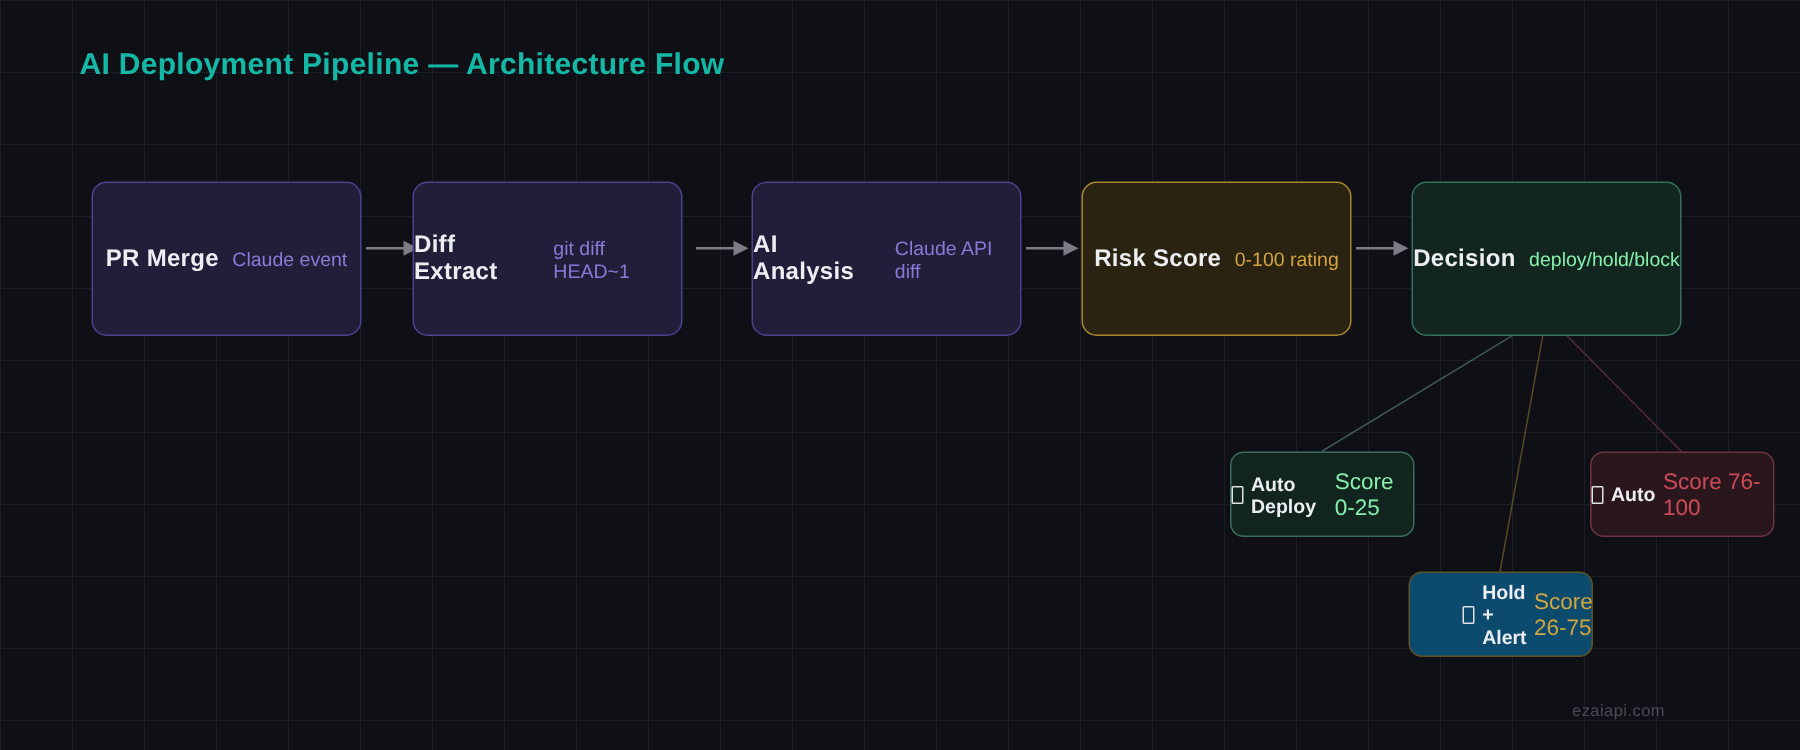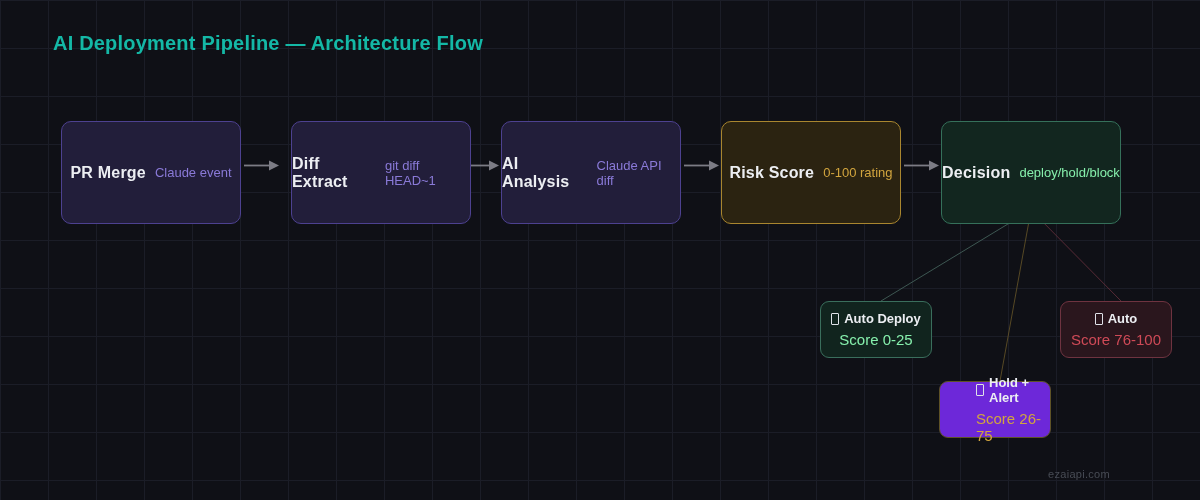--- a/index.html
+++ b/index.html
@@ -22,42 +22,42 @@
   .node {
     position:absolute; z-index:2;
     width:180px; height:103px; border-radius:10px;
     display:flex; flex-direction:row; align-items:center; justify-content:center;
     gap:9px; border:1px solid transparent;
   }
   .node .node-title { font-size:16px; font-weight:600; color:#eceef2; letter-spacing:.2px; }
   .node .node-sub   { font-size:13px; }
   .bnode {
     position:absolute; z-index:2;
-    width:112px; height:57px; border-radius:9px;
-    display:flex; flex-direction:column; align-items:center; justify-content:center;
+    width:123px; height:57px; border-radius:9px;
+    display:flex; flex-direction:row; align-items:center; justify-content:center;
     gap:5px; border:1px solid transparent;
   }
   .bnode .bnode-title { font-size:13px; font-weight:600; color:#eceef2; display:flex; align-items:center; }
   .bnode .bnode-sub   { font-size:15px; }
   .tofu {
     display:inline-block; width:8px; height:12px;
     border:1px solid #dfe1e8; border-radius:1px;
     margin-right:5px; flex:0 0 auto;
   }
   
   .theme-purple { background:#221e3a; border-color:#4d4190; }
   .theme-purple .node-sub { color:#8a7ad8; }
   .theme-amber  { background:#2b2311; border-color:#a9862f; }
   .theme-amber  .node-sub,  .theme-amber  .bnode-sub { color:#d2a53e; }
   .theme-teal   { background:#12261f; border-color:#35705a; }
   .theme-teal   .node-sub,  .theme-teal   .bnode-sub { color:#86efac; }
   .theme-red    { background:#2a161d; border-color:#6e3340; }
   .theme-red    .bnode-sub { color:#cf4a57; }
   .bnode.theme-teal  { background:#11241e; border-color:#3a6e5c; }
-  .bnode.theme-amber { background:#6d28d9; border-color:#5e5226;padding-left:36px; }
+  .bnode.theme-amber { background:#0c4a6e; border-color:#5e5226;padding-left:36px; }
   .watermark {
     position:absolute; left:1048px; top:468px; z-index:3;
     font-size:11px; color:#484c55; letter-spacing:.3px;
   }
 </style>
 </head>
 <body>
 
 <h1 class="page-title">AI Deployment Pipeline — Architecture Flow</h1>
 
@@ -78,21 +78,21 @@
     <line x1="1031" y1="210" x2="881" y2="301" stroke="#4d6f66"></line>
     <line x1="1031" y1="210" x2="1000" y2="381" stroke="#6f5c2a"></line>
     <line x1="1031" y1="210" x2="1121" y2="301" stroke="#6f3340"></line>
   </g>
 </svg>
 
 <div class="node theme-purple" style="left:61px;top:121px">
   <div class="node-title">PR Merge</div>
   <div class="node-sub">Claude event</div>
 </div>
-<div class="node theme-purple" style="left:291px;top:121px">
+<div class="node theme-purple" style="left:275px;top:121px">
   <div class="node-title">Diff Extract</div>
   <div class="node-sub">git diff HEAD~1</div>
 </div>
 <div class="node theme-purple" style="left:501px;top:121px">
   <div class="node-title">AI Analysis</div>
   <div class="node-sub">Claude API diff</div>
 </div>
 <div class="node theme-amber" style="left:721px;top:121px">
   <div class="node-title">Risk Score</div>
   <div class="node-sub">0-100 rating</div>

